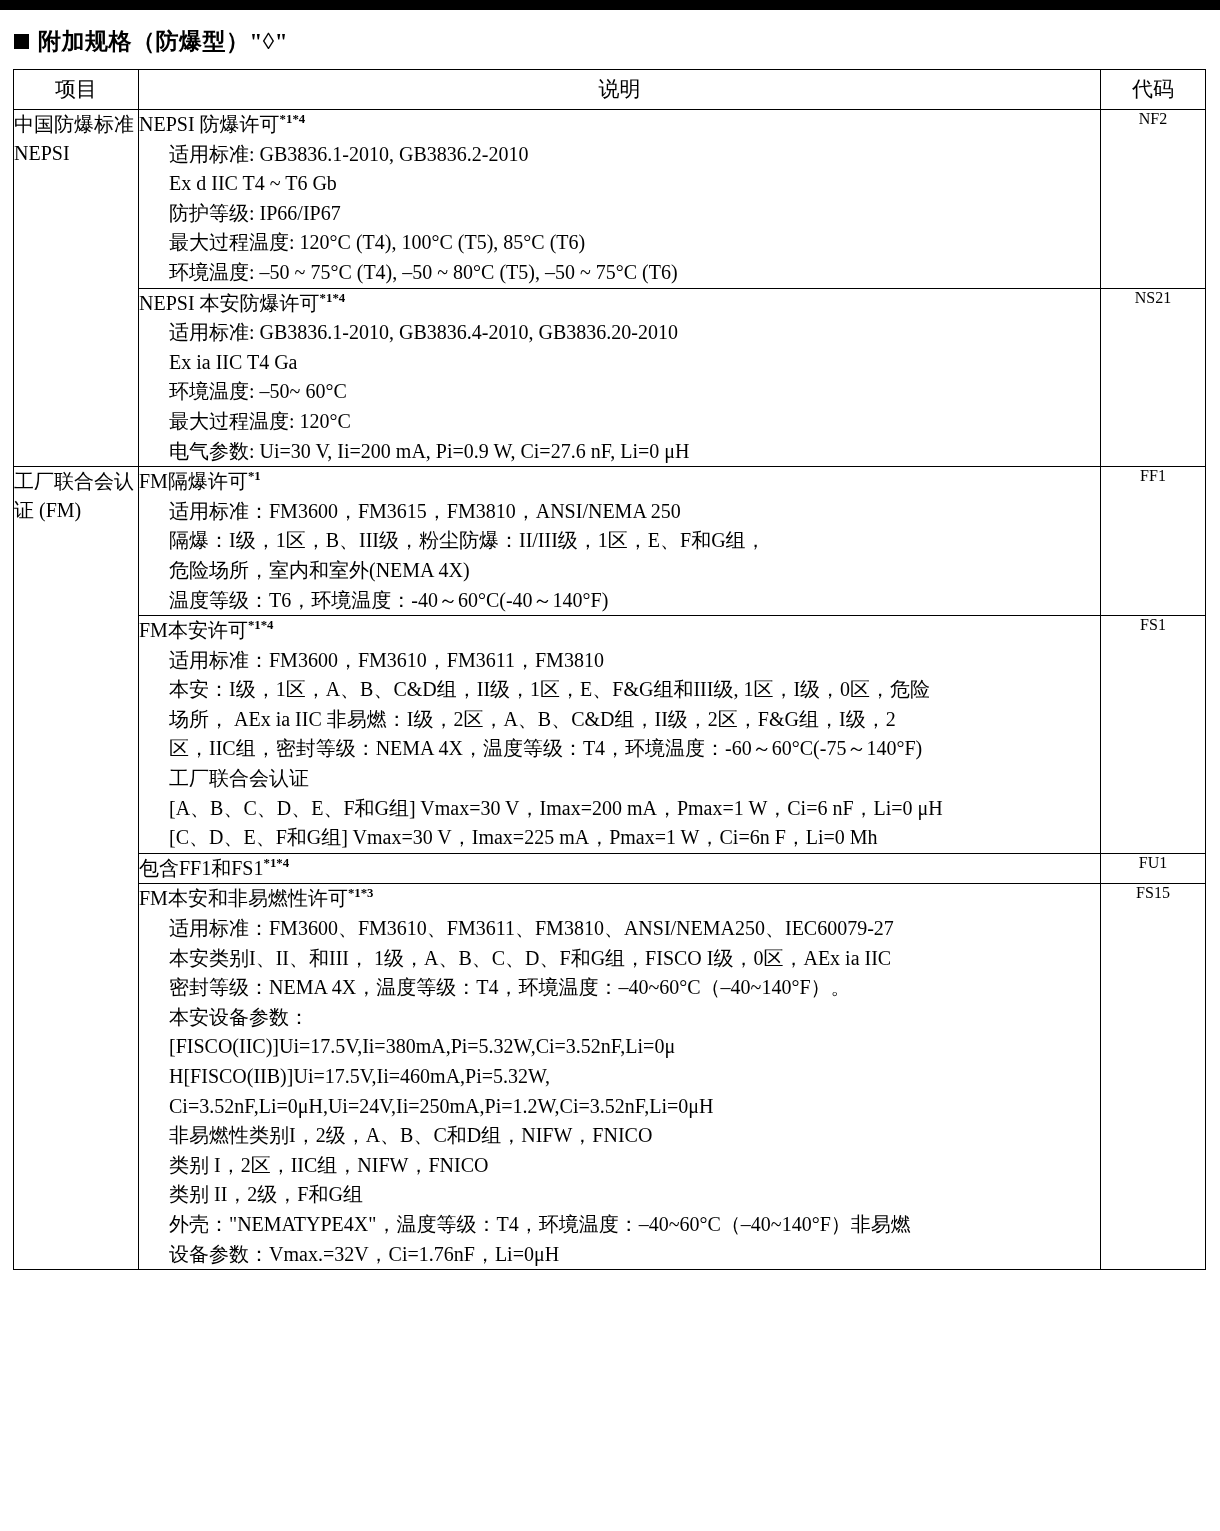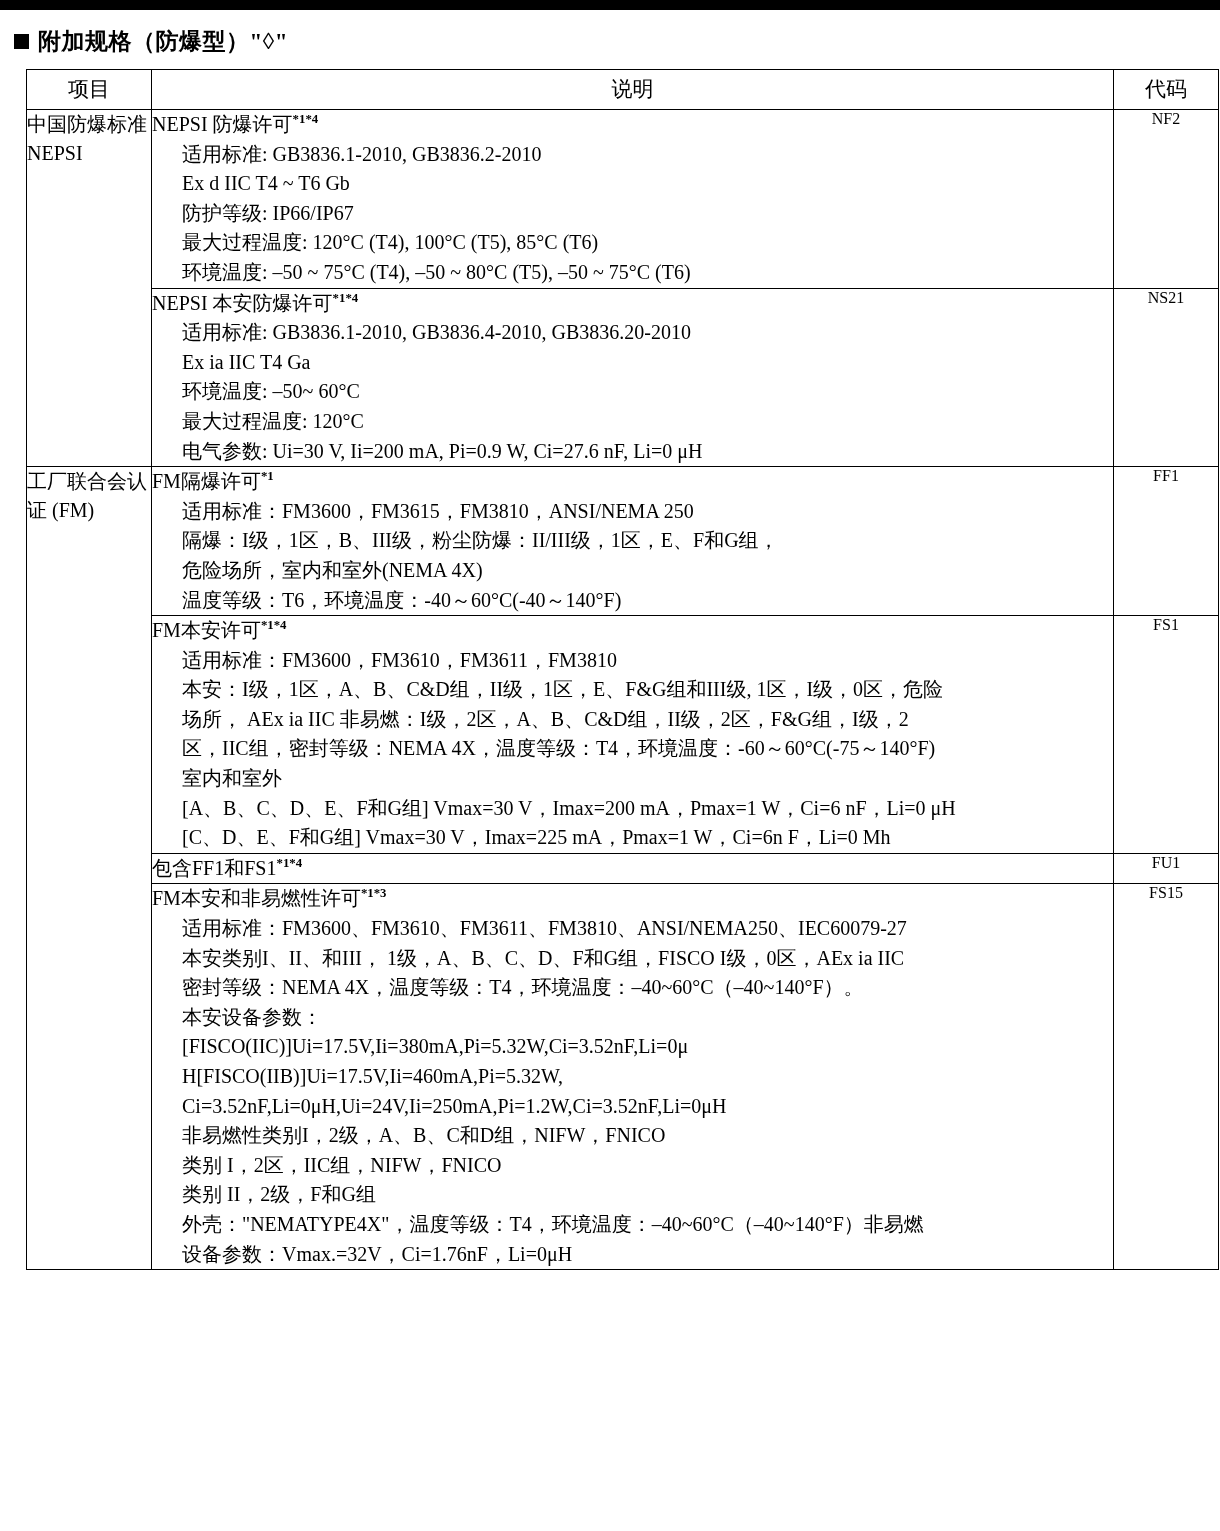--- a/index.html
+++ b/index.html
@@ -37,21 +37,21 @@
   }
   .heading-marker {
     display: inline-block;
     width: 15px;
     height: 15px;
     background: #000;
     margin-right: 9px;
   }
   table.spec {
     border-collapse: collapse;
-    margin: 0 0 0 26px;
+    margin: 0 0 0 13px;
     width: 1192px;
     table-layout: fixed;
   }
   table.spec td, table.spec th {
     border: 1px solid #000;
     vertical-align: top;
     padding: 0;
   }
   table.spec thead th {
     text-align: center;
@@ -154,21 +154,21 @@
           </td>
           <td class="cell-code">FF1</td>
         </tr>
         <tr>
           <td class="cell-desc">
             <div class="line ind0">FM本安许可<sup>*1*4</sup></div>
             <div class="line ind1">适用标准：FM3600，FM3610，FM3611，FM3810</div>
             <div class="line ind1">本安：I级，1区，A、B、C&amp;D组，II级，1区，E、F&amp;G组和III级, 1区，I级，0区，危险</div>
             <div class="line ind1">场所， AEx ia IIC  非易燃：I级，2区，A、B、C&amp;D组，II级，2区，F&amp;G组，I级，2</div>
             <div class="line ind1">区，IIC组，密封等级：NEMA 4X，温度等级：T4，环境温度：-60～60°C(-75～140°F)</div>
-            <div class="line ind1">室内和室外</div>
+            <div class="line ind1">工厂联合会认证</div>
             <div class="line ind1">[A、B、C、D、E、F和G组] Vmax=30 V，Imax=200 mA，Pmax=1 W，Ci=6 nF，Li=0 μH</div>
             <div class="line ind1">[C、D、E、F和G组] Vmax=30 V，Imax=225 mA，Pmax=1 W，Ci=6n F，Li=0 Mh</div>
           </td>
           <td class="cell-code">FS1</td>
         </tr>
         <tr>
           <td class="cell-desc">
             <div class="line ind0">包含FF1和FS1<sup>*1*4</sup></div>
           </td>
           <td class="cell-code">FU1</td>

